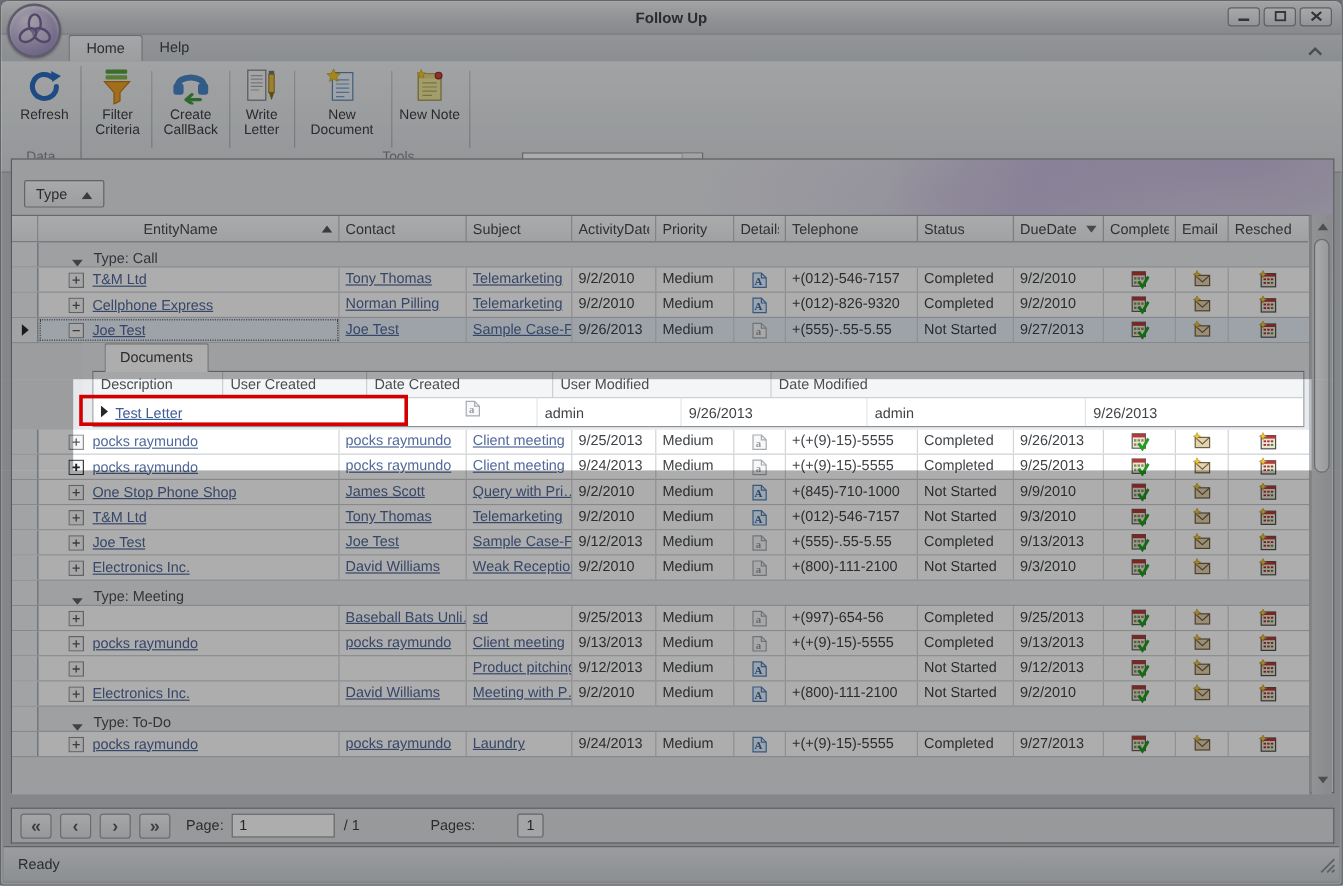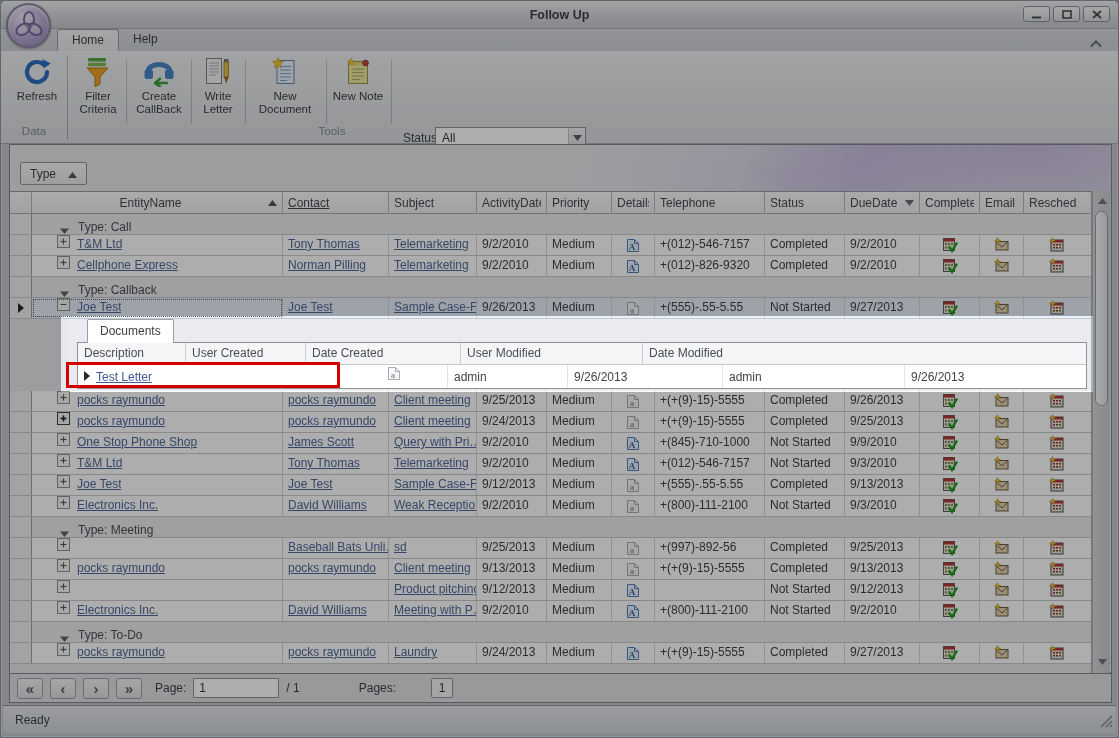--- a/index.html
+++ b/index.html
@@ -42,21 +42,21 @@
   .glabel{position:absolute;top:74px;font-size:11.5px;color:#84898e;text-align:center}
   .glabel-data{left:0;width:66px}.glabel-tools{left:66px;width:530px}
   .status-label{position:absolute;left:402px;top:80px;font-size:12px;color:#3f4347}
   .status-combo{position:absolute;left:434px;top:76px;width:151px;height:21px;background:#fff;
     border:1px solid #8f959a;display:flex;align-items:center}
   .status-combo .val{flex:1;font-size:12px;color:#34383c;padding-left:6px}
   .status-combo .dd{width:17px;height:100%;border-left:1px solid #c3c7cb;display:flex;align-items:center;justify-content:center;
     background:linear-gradient(#f2f3f5,#dcdfe2)}
 
   
-  .content{position:absolute;left:8px;top:143px;width:1103px;height:529px;border:1px solid #82868a;
+  .content{position:absolute;left:8px;top:131px;width:1103px;height:529px;border:1px solid #82868a;
     background:
       radial-gradient(430px 190px at 93% 0%,rgba(172,148,210,.50),rgba(172,148,210,0) 70%),
       radial-gradient(300px 130px at 70% 6%,rgba(188,168,220,.28),rgba(188,168,220,0) 70%),
       linear-gradient(115deg,rgba(0,0,0,0) 55%,rgba(178,158,214,.30) 64%,rgba(0,0,0,0) 76%),
       #e6e8eb}
   .typebtn{position:absolute;left:10px;top:17px;height:23px;min-width:60px;padding:0 9px;
     background:linear-gradient(#f8f9fa,#e7e9ec);border:1px solid #8f959a;border-radius:2px;
     font-size:12px;color:#3f4347;display:flex;align-items:center;gap:12px}
   .grid{position:absolute;left:0;top:46px;width:1082px;height:483px;border-top:1px solid #979ca1;
     border-right:1px solid #aeb2b6;background:#e6e8eb;overflow:hidden}
@@ -64,21 +64,21 @@
   .hcell{flex:none;background:linear-gradient(#fbfcfd,#eceef1);border-right:1px solid #b6babd;border-bottom:1px solid #a6abaf;
     font-size:12px;color:#464a4e;line-height:20px;padding:0 5px;display:flex;align-items:center;gap:4px;
     overflow:hidden;white-space:nowrap}
   .hcell .lab{flex:1;overflow:hidden}
   .drow{display:flex;height:21px;background:#fff;border-bottom:1px solid #c6c9cb}
   .drow.sel{background:#e9f1fb}
   .cell{flex:none;border-right:1px solid #d2d4d6;font-size:12px;color:#3f4347;line-height:19px;
     padding:0 5px;overflow:hidden;white-space:nowrap}
   .indcell{padding:0;display:flex;align-items:center;justify-content:center;background:#eef0f2;border-right:1px solid #9aa0a5}
   .center{display:flex;align-items:center;justify-content:center;padding:0}
-  .entitycell{padding-left:25px;display:flex;align-items:flex-start;gap:7px}
+  .entitycell{padding-left:25px;display:flex;align-items:center;gap:7px}
   .sel .entitycell{outline:1px dotted #5a5e62;outline-offset:-2px}
   .lnk{color:#51699b;text-decoration:underline;cursor:pointer;overflow:hidden;text-overflow:ellipsis;white-space:nowrap}
   .grow{display:flex;height:21px;background:#eaecee;border-bottom:1px solid #c6c9cb}
   .gind{flex:none;width:22px;background:#eef0f2;border-right:1px solid #9aa0a5}
   .grest{flex:1;display:flex;align-items:flex-end;gap:9px;padding-left:28px;font-size:12px;color:#4b4f53}
 
   
   #detail-panel{position:relative;height:72px;margin-left:59px;width:1021px;background:#e9ebee;z-index:3}
   .dtab{position:absolute;left:18px;top:0;height:24px;padding:0 12px;background:#fff;border:1px solid #9aa0a5;
     border-bottom:none;border-radius:2px 2px 0 0;font-size:12px;color:#3c4044;line-height:23px;z-index:2}
@@ -273,21 +273,21 @@
             <span class="lab"></span>
           </div>
           <div class="hcell" style="width: 251px; text-align: center;">
             <span class="lab">EntityName</span>
             <span style="display: inline-flex; align-items: center;">
               <svg width="9" height="6">
                 <path d="M4.5 0 L9 6 H0 Z" fill="#55595d"></path>
               </svg>
             </span>
           </div>
-          <div class="hcell" style="width: 106px; text-decoration: underline;">
+          <div class="hcell" style="width: 106px;">
             <span class="lab">Contact</span>
           </div>
           <div class="hcell" style="width: 88px;">
             <span class="lab">Subject</span>
           </div>
           <div class="hcell" style="width: 70px;">
             <span class="lab">ActivityDate</span>
           </div>
           <div class="hcell" style="width: 65px;">
             <span class="lab">Priority</span>
@@ -464,31 +464,20 @@
                     <rect x="4" y="7" width="2" height="1.5"></rect>
                     <rect x="7" y="7" width="2" height="1.5"></rect>
                     <rect x="10" y="7" width="2" height="1.5"></rect>
                     <rect x="4" y="10" width="2" height="1.5"></rect>
                     <rect x="7" y="10" width="2" height="1.5"></rect>
                   </g>
                   <rect x="10" y="10" width="2" height="1.5" fill="#2e8b2e"></rect>
                   <path d="M3.5 0.5 L4.4 2.6 6.5 3.5 4.4 4.4 3.5 6.5 2.6 4.4 0.5 3.5 2.6 2.6 Z" fill="#f2c43c" stroke="#b08f1f" stroke-width="0.5"></path>
                 </svg>
               </span>
-            </div>
-          </div>
-          <div class="grow">
-            <div class="gind"></div>
-            <div class="grest">
-              <span style="display: inline-flex; align-items: center;">
-                <svg width="9" height="6">
-                  <path d="M0 0.5 H9 L4.5 6 Z" fill="#5f6367"></path>
-                </svg>
-              </span>
-              <span>Type: Callback</span>
             </div>
           </div>
           <div class="drow sel">
             <div class="cell indcell" style="width: 22px;">
               <span style="display: inline-flex; align-items: center;">
                 <svg width="6" height="10">
                   <path d="M0 0 L6 5 0 10 Z" fill="#26292c"></path>
                 </svg>
               </span>
             </div>
@@ -1058,21 +1047,21 @@
             <div class="cell" style="width: 65px;">Medium</div>
             <div class="cell center" style="width: 43px;">
               <span style="display: inline-flex; align-items: center;">
                 <svg width="14" height="15" viewBox="0 0 14 15">
                   <path d="M1.5 1.5 h7 l4 4 v8 h-11 z" fill="#f7f8f9" stroke="#a7abaf"></path>
                   <path d="M8.5 1.5 v4 h4" fill="none" stroke="#a7abaf"></path>
                   <text x="6" y="11.5" font-size="9" font-weight="bold" font-family="Liberation Serif, serif" fill="#989ca0" text-anchor="middle">a</text>
                 </svg>
               </span>
             </div>
-            <div class="cell" style="width: 110px;">+(997)-892-56</div>
+            <div class="cell" style="width: 110px;">+(997)-654-56</div>
             <div class="cell" style="width: 80px;">Completed</div>
             <div class="cell" style="width: 75px;">9/25/2013</div>
             <div class="cell center" style="width: 60px;">
               <span style="display: inline-flex; align-items: center;">
                 <svg width="16" height="16" viewBox="0 0 16 16">
                   <rect x="1.5" y="1.5" width="11" height="12" fill="#ece5d4" stroke="#5f5f5f"></rect>
                   <rect x="1.5" y="1.5" width="11" height="3" fill="#b23a3a"></rect>
                   <g fill="#7f8d5a">
                     <rect x="3" y="6" width="2" height="2"></rect>
                     <rect x="6" y="6" width="2" height="2"></rect>

